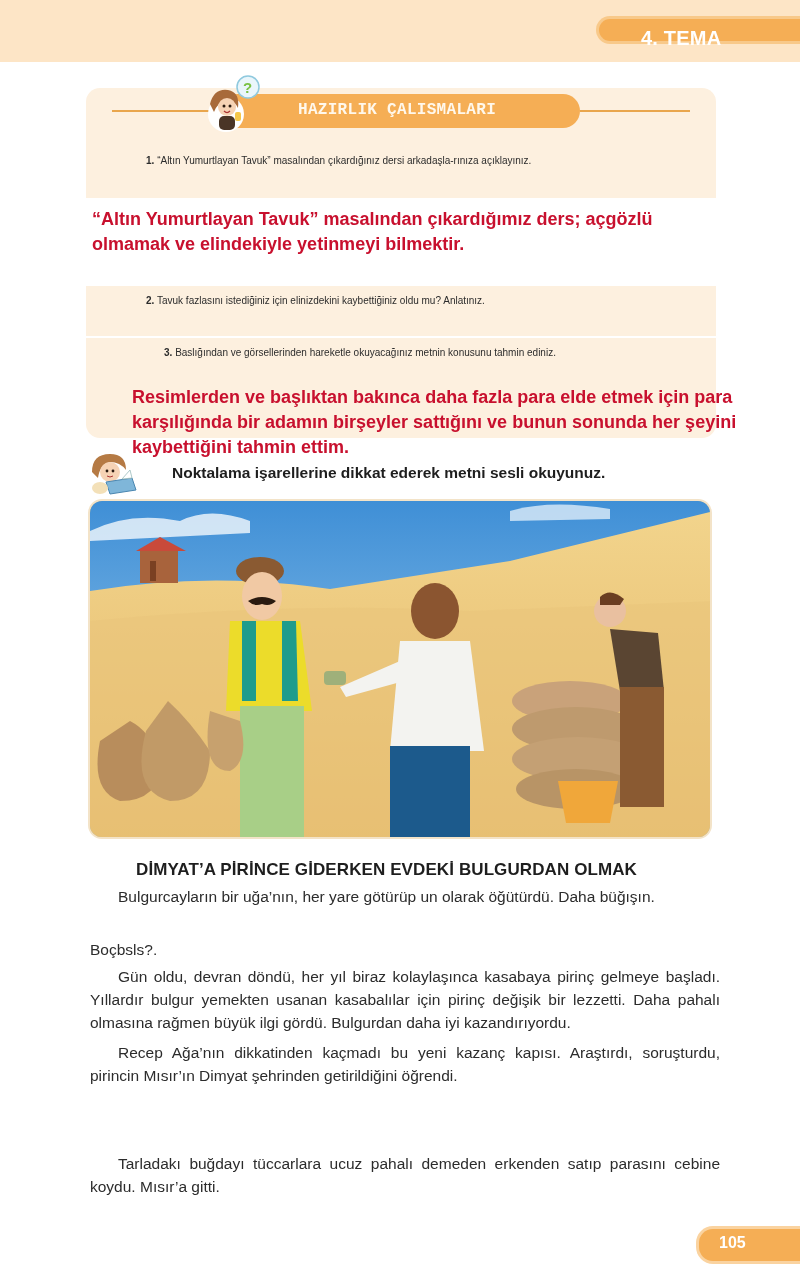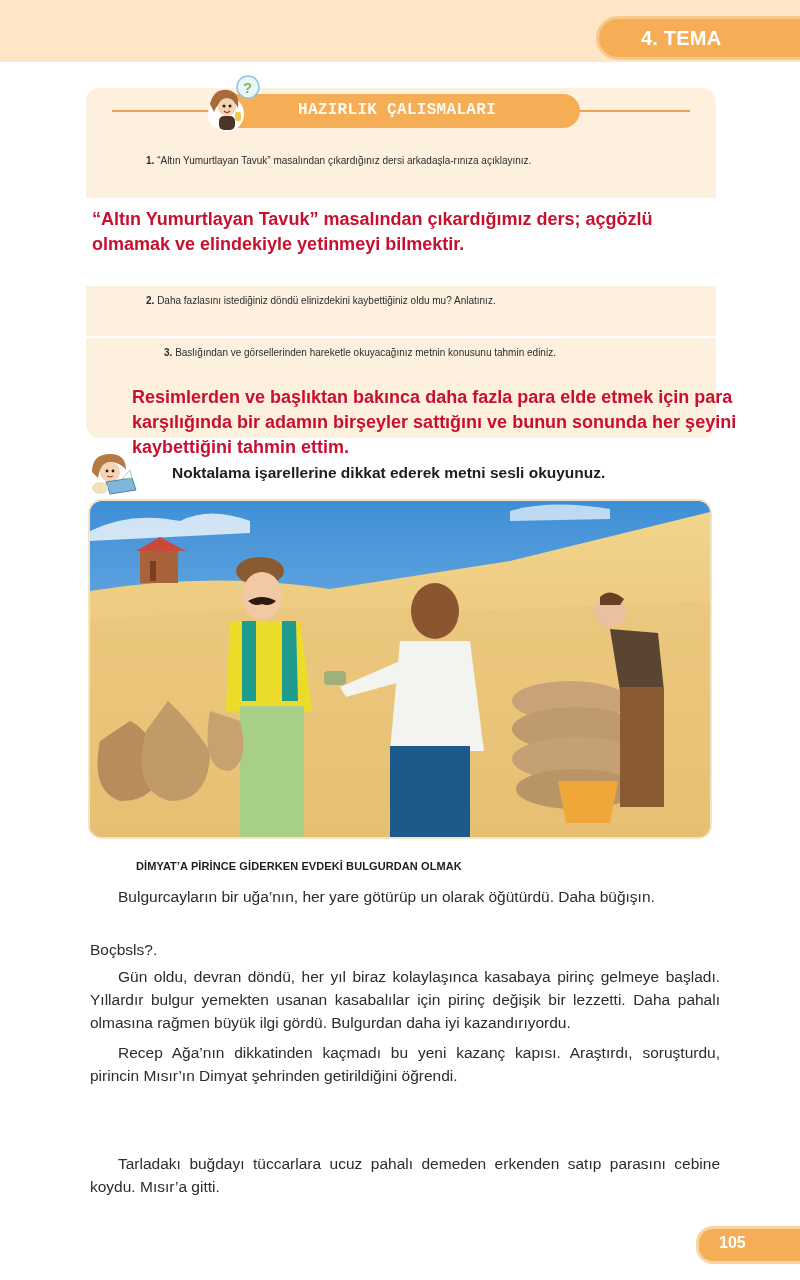--- a/index.html
+++ b/index.html
@@ -1,20 +1,20 @@
 <!DOCTYPE html>
 <html><head>
   <meta charset="utf-8">
   <style>
     * { box-sizing: border-box; margin: 0; padding: 0; }
     html, body { width: 800px; height: 1280px; background: #ffffff; overflow: hidden; }
     body { position: relative; font-family: "DejaVu Sans", sans-serif; color: #2a2a2a; }
 
     .top-band { position: absolute; left: 0; top: 0; width: 800px; height: 62px; background: #fde5c6; }
-    .tema-tab { position: absolute; left: 596px; top: 16px; width: 204px; height: 44px;
+    .tema-tab { position: absolute; left: 596px; top: 16px; width: 204px; height: 28px;
       background: #f5ae55; border-radius: 22px 0 0 22px; border: 3px solid #f8c98a; border-right: none; }
     .tema-tab span { position: absolute; left: 42px; top: 8px; color: #fff; font-family: "Liberation Sans", sans-serif;
       font-weight: bold; font-size: 20px; letter-spacing: 0.2px; }
 
     .prep-box { position: absolute; left: 86px; top: 88px; width: 630px; height: 110px;
       background: #fdf0df; border-radius: 14px 14px 0 0; }
     .prep-box2 { position: absolute; left: 86px; top: 286px; width: 630px; height: 50px; background: #fdf0df; }
     .prep-box3 { position: absolute; left: 86px; top: 338px; width: 630px; height: 100px; background: #fdf0df;
       border-radius: 0 0 14px 14px; }
 
@@ -42,21 +42,21 @@
     .ans1 { left: 92px; top: 207px; width: 620px; }
     .ans2 { left: 132px; top: 385px; width: 660px; }
 
     .instr { position: absolute; left: 172px; top: 464px; font-family: "Liberation Sans", sans-serif;
       font-weight: bold; font-size: 15.5px; color: #1e1e1e; }
 
     .illus { position: absolute; left: 88px; top: 499px; width: 624px; height: 340px; border-radius: 14px;
       overflow: hidden; border: 2px solid #f3e3c8; background: #e9c27a; }
 
     .story-title { position: absolute; left: 136px; top: 860px; font-family: "Liberation Sans", sans-serif;
-      font-weight: bold; font-size: 11px; color: #1e1e1e; letter-spacing: 0.1px; }
+      font-weight: bold; font-size: 17px; color: #1e1e1e; letter-spacing: 0.1px; }
     .para { position: absolute; left: 90px; width: 630px; font-family: "Liberation Sans", sans-serif;
       font-size: 15.5px; line-height: 23px; color: #2c2c2c; text-align: justify; }
     .para .ind { display: inline-block; width: 28px; }
     .p1 { top: 885px; }
     .p2 { top: 938px; }
     .p3 { top: 965px; }
     .p4 { top: 1041px; }
     .p5 { top: 1152px; }
 
     .page-num { position: absolute; left: 696px; top: 1226px; width: 104px; height: 38px; background: #f5ae55;
@@ -99,21 +99,21 @@
 
 <div class="q q1">
   <span class="ind"></span><b>1.</b>
   <span>“Altın Yumurtlayan Tavuk” masalından çıkardığınız dersi arkadaşla-rınıza açıklayınız.</span>
 </div>
 
 <div class="ans ans1">“Altın Yumurtlayan Tavuk” masalından çıkardığımız ders; açgözlü olmamak ve elindekiyle yetinmeyi bilmektir.</div>
 
 <div class="q q2">
   <span class="ind"></span><b>2.</b>
-  <span>Daha fazlasını istediğiniz döndü elinizdekini kaybettiğiniz oldu mu? Anlatınız.</span>
+  <span>Tavuk fazlasını istediğiniz için elinizdekini kaybettiğiniz oldu mu? Anlatınız.</span>
 </div>
 
 <div class="q q3">
   <span class="ind"></span><b>3.</b>
   <span>Baslığından ve görsellerinden hareketle okuyacağınız metnin konusunu tahmin ediniz.</span>
 </div>
 
 <div class="ans ans2">Resimlerden ve başlıktan bakınca daha fazla para elde etmek için para karşılığında bir adamın birşeyler sattığını ve bunun sonunda her şeyini kaybettiğini tahmin ettim.</div>
 
 <div class="mascot mascot-bottom">

